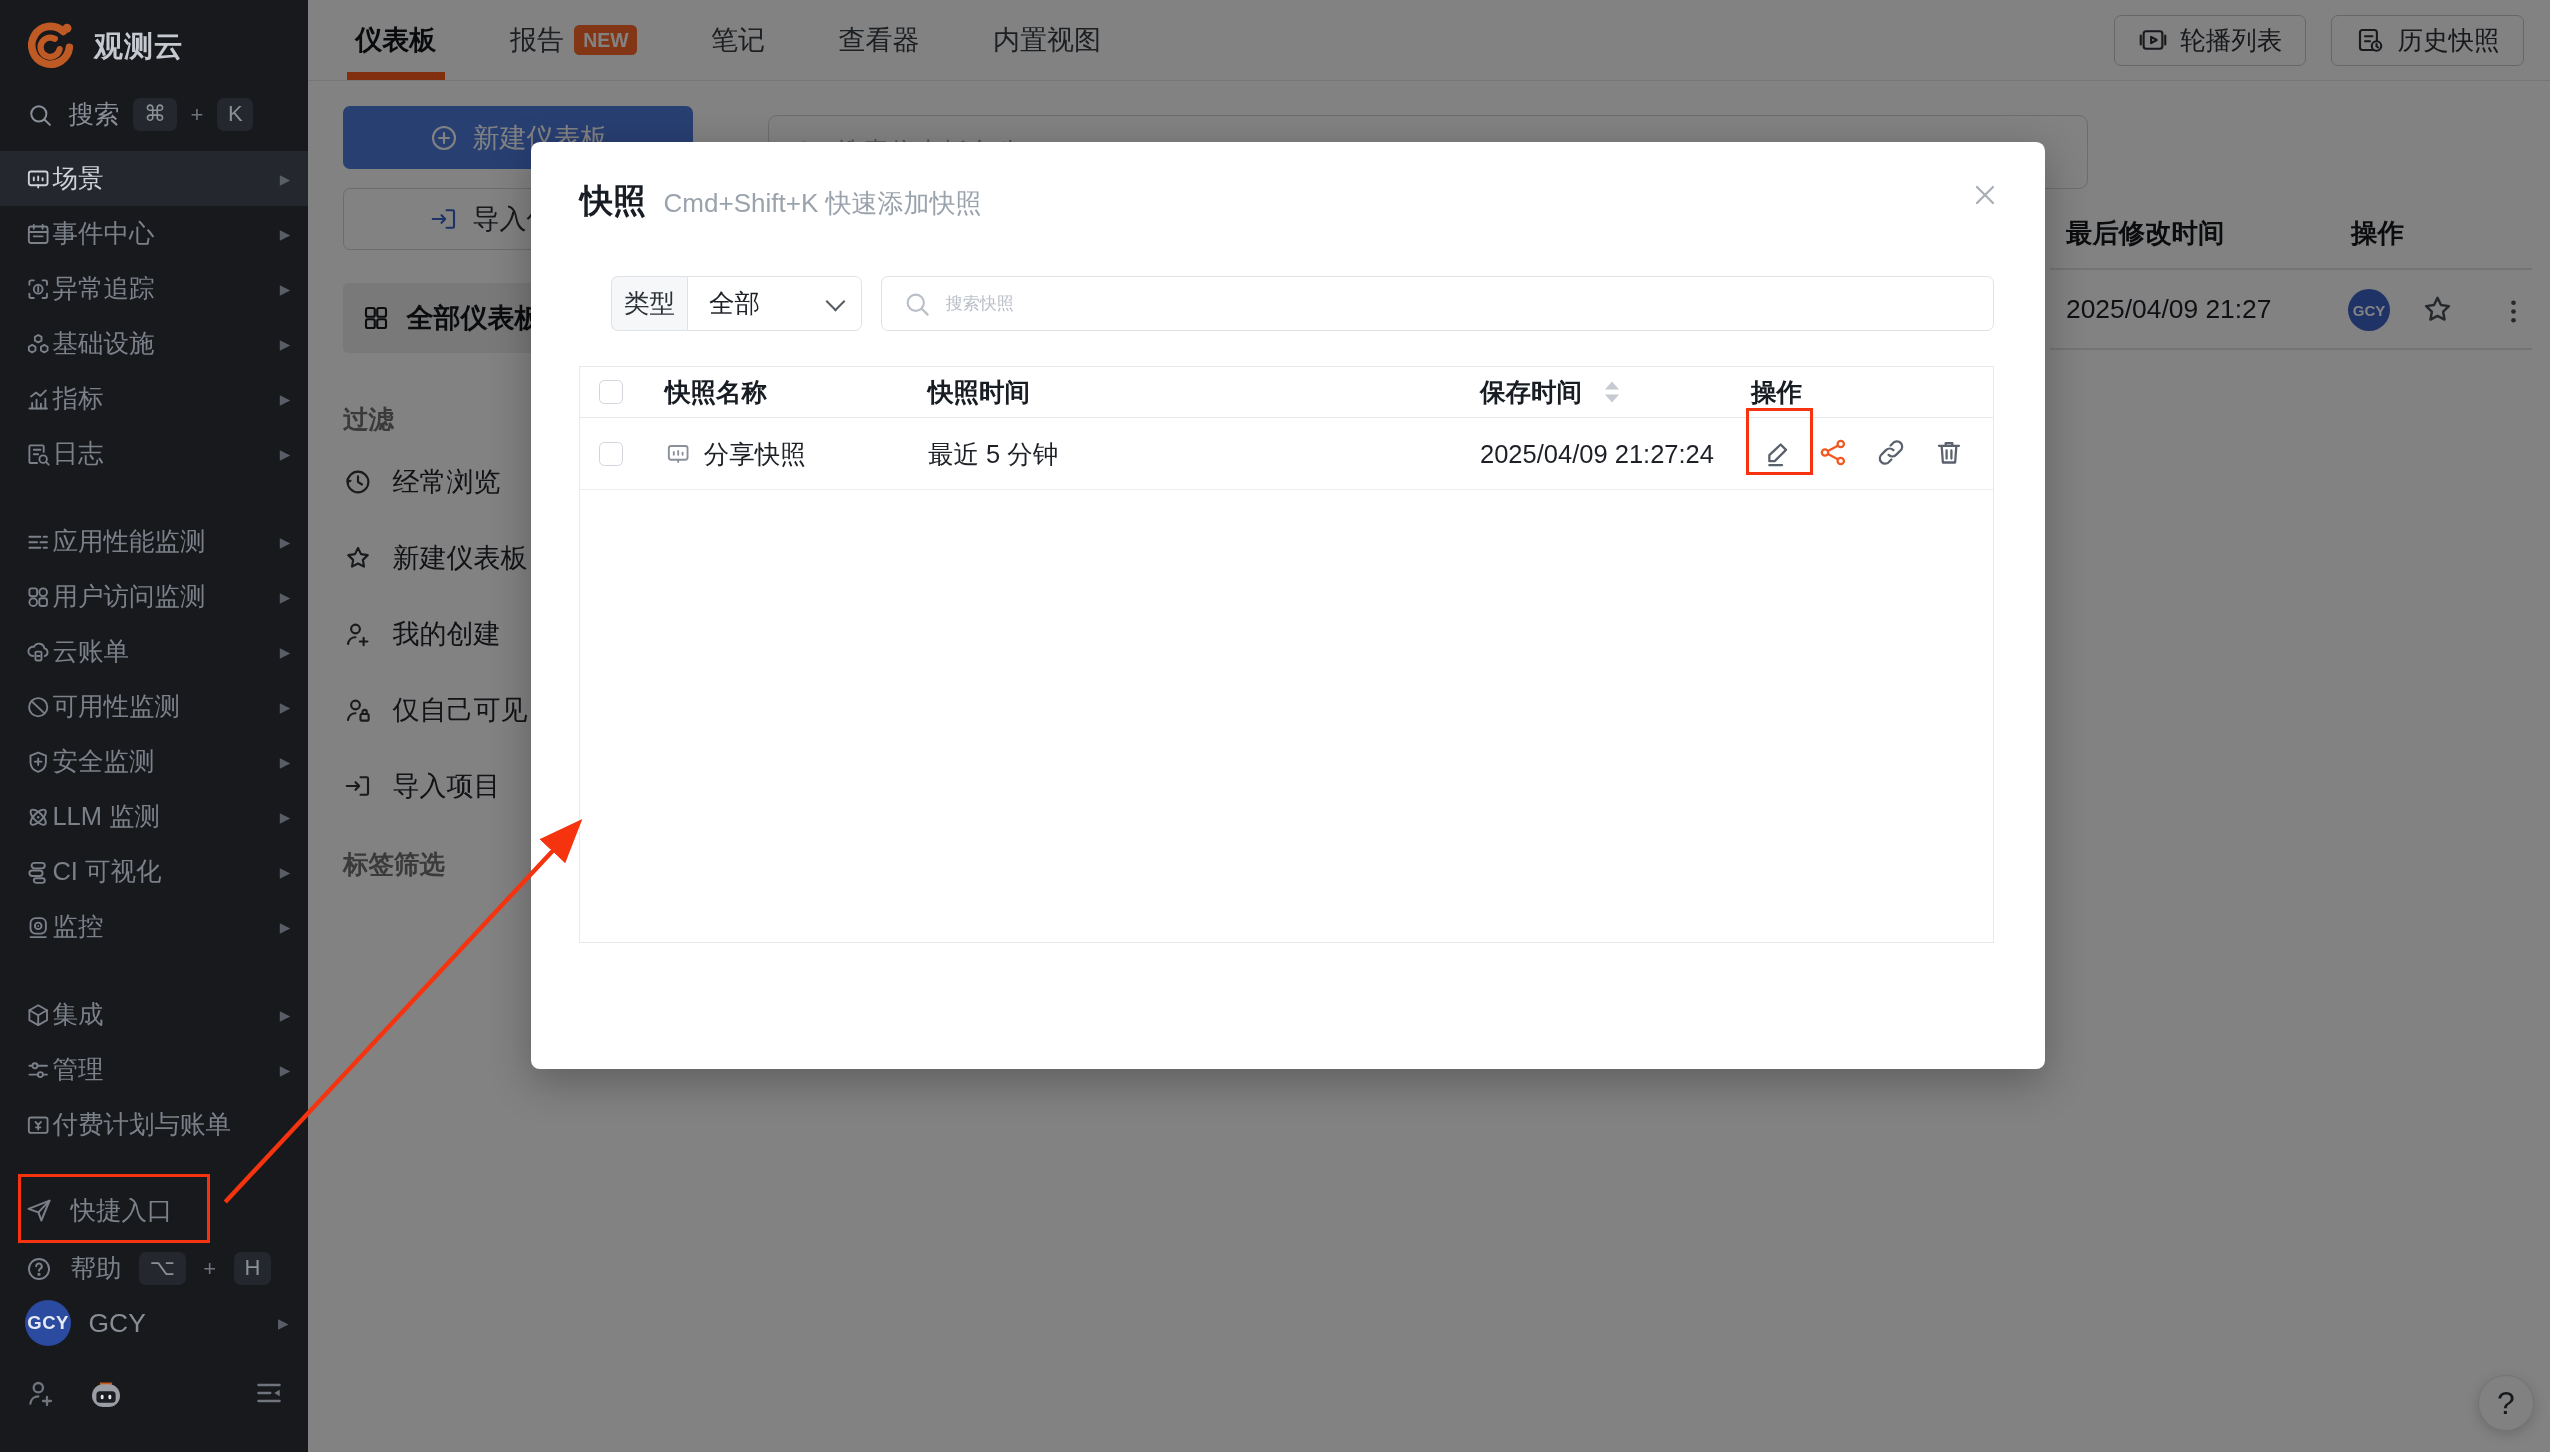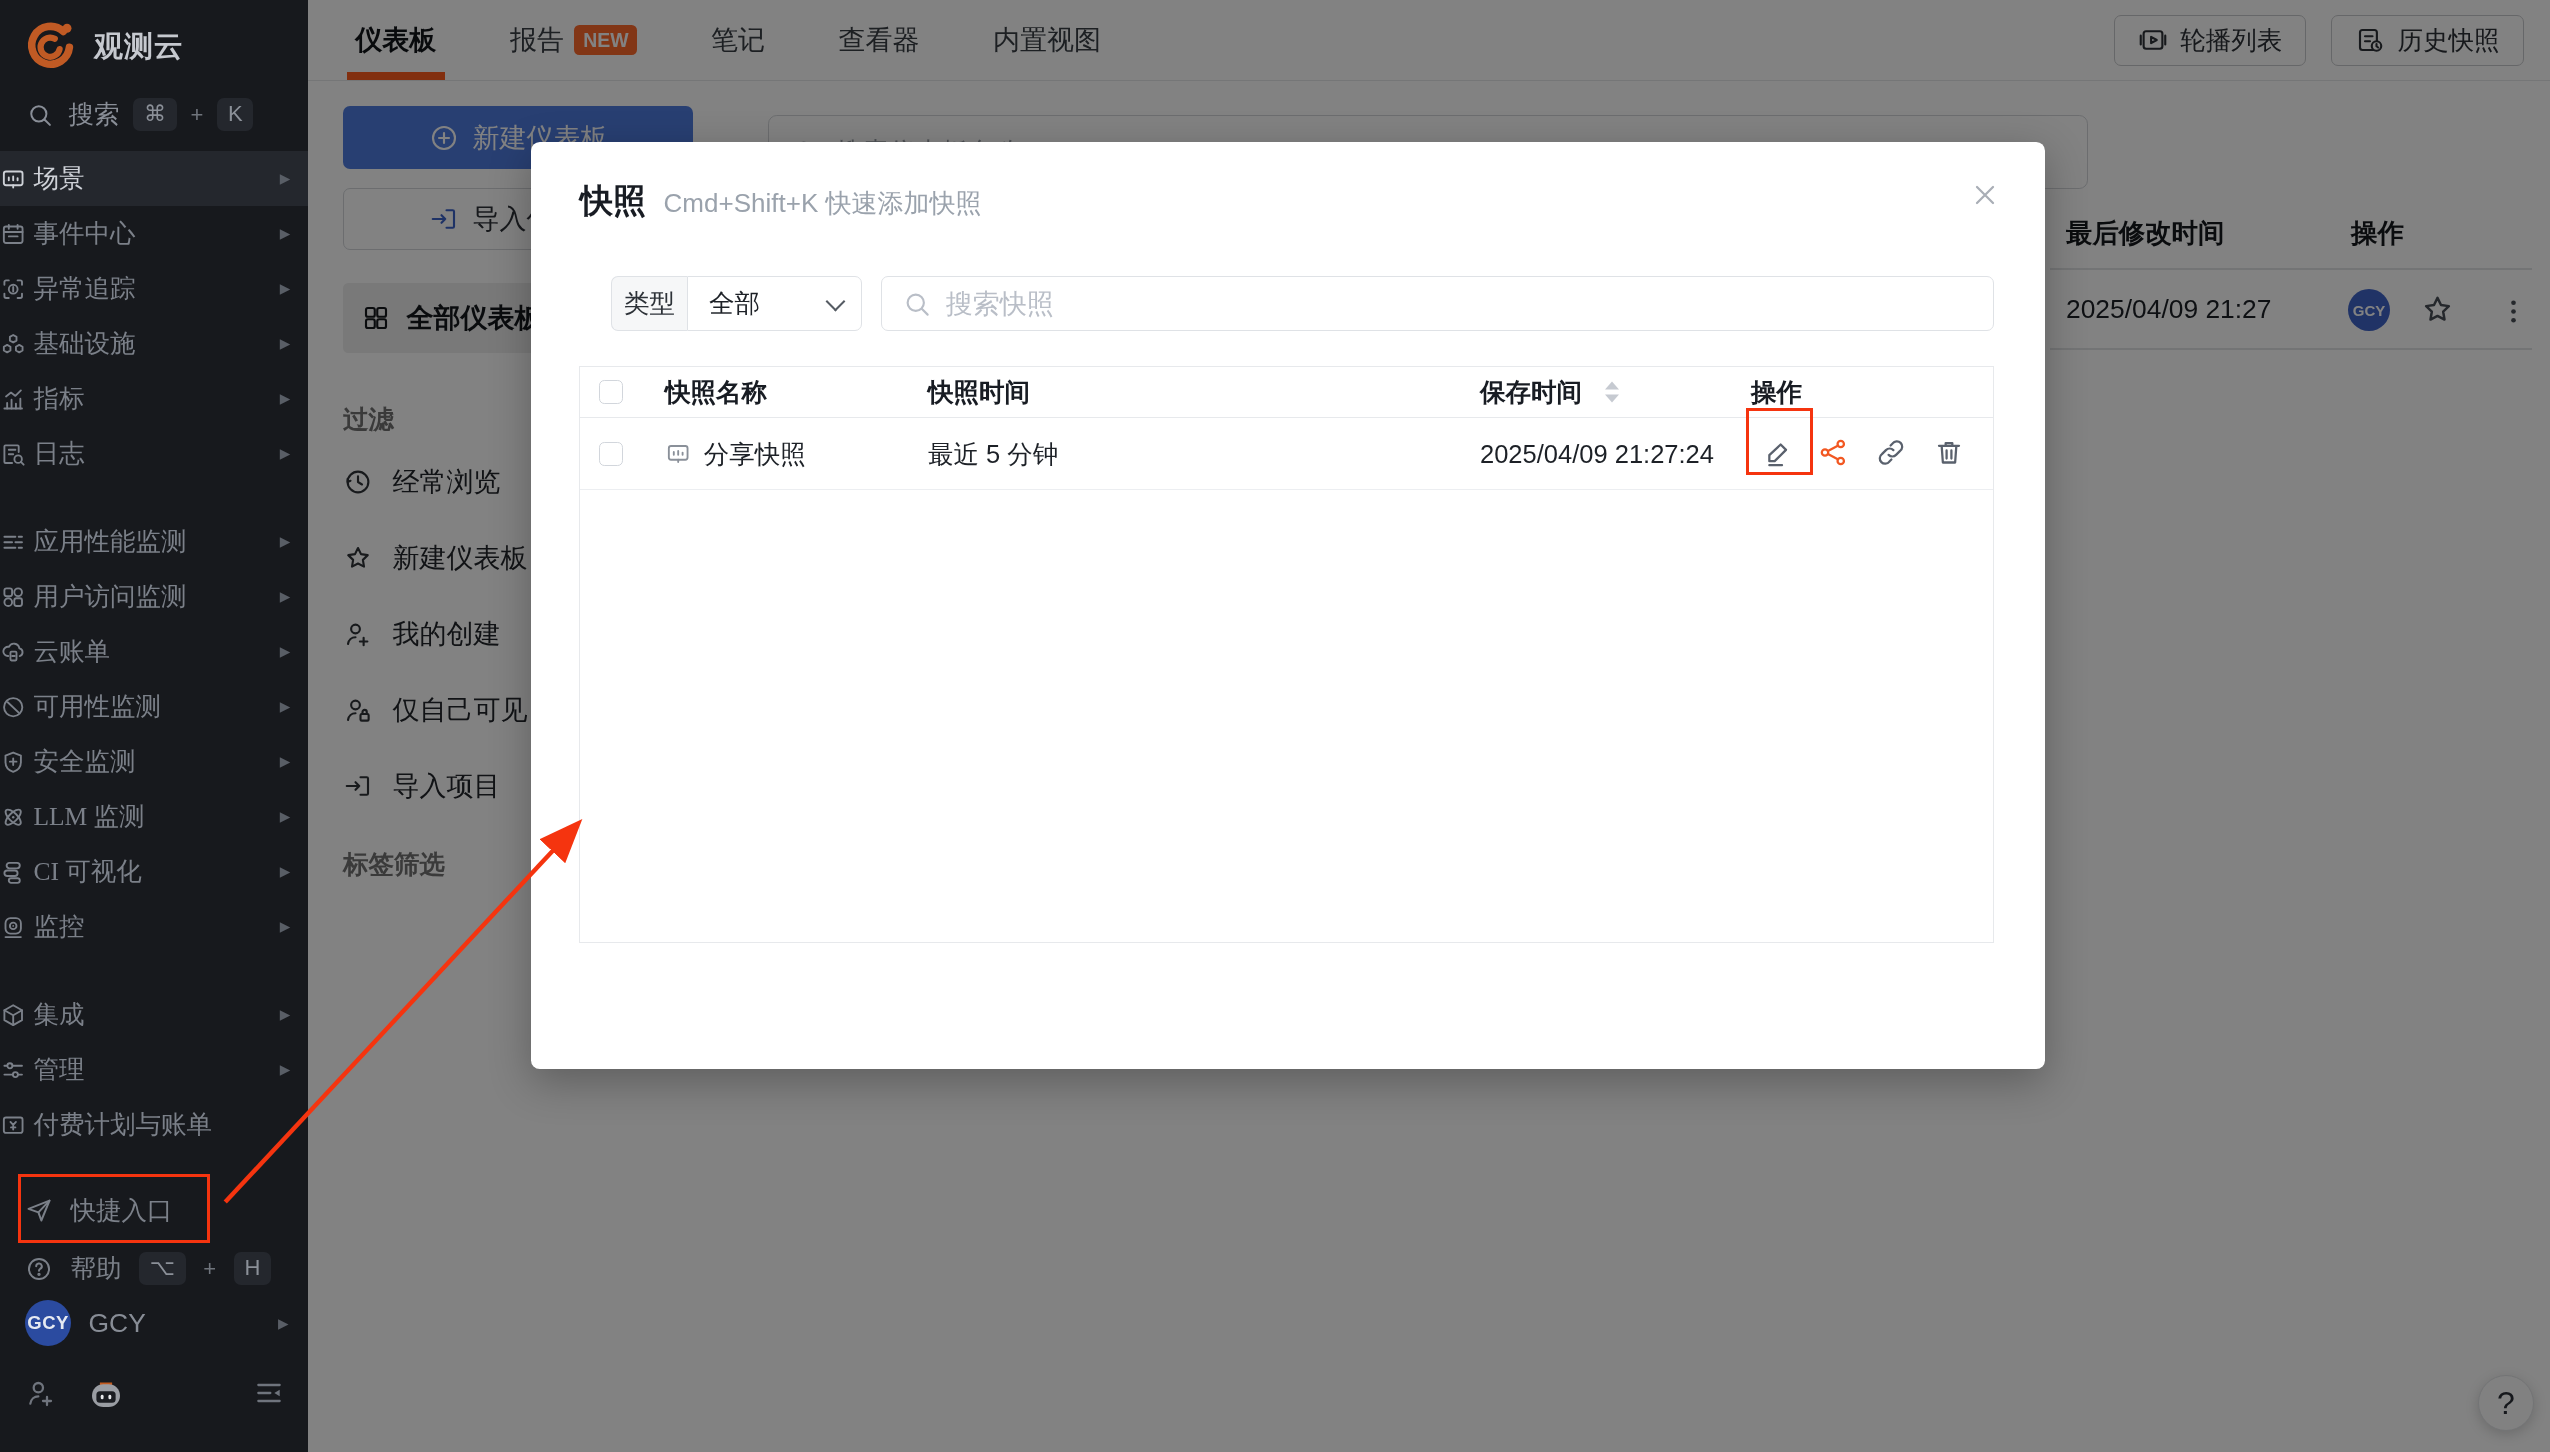--- a/index.html
+++ b/index.html
@@ -8,21 +8,21 @@
   svg.ic{stroke:currentColor;fill:none;stroke-width:1.7;stroke-linecap:round;stroke-linejoin:round;flex:none;}
 
   
   #sidebar{position:absolute;left:0;top:0;width:308px;height:1452px;background:#17191d;color:#7b8089;z-index:30;}
   .logo-row{display:flex;align-items:center;gap:16px;padding:19.4px 0 12.3px 23px;}
   .brand{font-size:29px;font-weight:600;color:#c6c9cf;letter-spacing:0.9px;}
   .srch-row{display:flex;align-items:center;gap:14px;height:56px;padding-left:26.4px;color:#898e97;font-size:25.5px;}
   .kbd{background:#24272d;border-radius:7px;padding:3.5px 10.6px;font-size:22px;color:#8b9098;line-height:1.2;}
   .plus-sep{color:#6f747c;font-size:22px;}
   #side-items{margin-top:8.8px;}
-  .side-item{display:flex;align-items:center;gap:7px;height:55px;font-size:25.5px;color:#7b8089;cursor:pointer;font-family:Liberation Serif, serif;}
+  .side-item{display:flex;align-items:center;gap:1px;height:55px;padding-left:25px;font-size:25.5px;color:#7b8089;cursor:pointer;}
   .side-item .lbl{white-space:nowrap;}
   .side-item .arr{margin-left:auto;margin-right:17.6px;color:#595e66;font-size:21px;}
   .side-item.active{background:#24272d;color:#ced1d7;}
   .side-item.gap{margin-top:33px;}
   .side-abs{position:absolute;left:0;right:0;display:flex;align-items:center;gap:17.6px;padding-left:25px;font-size:25.5px;color:#7b8089;}
   #user-avatar{width:46px;height:46px;border-radius:50%;background:#2b4ba0;color:#e6eaf2;display:flex;align-items:center;justify-content:center;font-size:18.5px;font-weight:700;letter-spacing:0.4px;}
   .uname{color:#888d96;font-size:26.4px;}
 
   
   #content{position:absolute;left:308px;top:0;right:0;bottom:0;background:#fff;}
@@ -63,21 +63,21 @@
     box-shadow:0 12.3px 42px rgba(0,0,0,.28);z-index:40;}
   .m-head{position:absolute;left:49px;top:37px;right:106px;display:flex;align-items:baseline;gap:17.6px;}
   .m-title{font-size:33px;font-weight:700;color:#181c23;}
   .m-sub{font-size:26px;color:#9aa2ac;}
   #m-close{position:absolute;right:44px;top:37px;color:#a9aeb6;cursor:pointer;}
   .m-filter{position:absolute;left:48px;right:51px;top:134px;height:55px;display:flex;}
   .type-group{display:flex;width:283px;flex:none;padding-left:32px;}
   .type-label{width:76px;background:#f6f7f8;border:1.8px solid #dfe2e6;border-right:none;border-radius:7px 0 0 7px;display:flex;align-items:center;justify-content:center;font-size:25.5px;color:#2d3238;}
   .type-select{flex:1;border:1.8px solid #dfe2e6;border-radius:0 7px 7px 0;display:flex;align-items:center;padding:0 21px;font-size:25.5px;color:#1d2127;background:#fff;cursor:pointer;}
   .chev{margin-left:auto;width:14px;height:14px;border-right:2.2px solid #555b63;border-bottom:2.2px solid #555b63;transform:rotate(45deg) translateY(-3.5px);}
-  .m-search{margin-left:19.4px;flex:1;border:1.8px solid #dfe2e6;border-radius:7px;display:flex;align-items:center;gap:14px;padding:0 19.4px;color:#b9bec7;font-size:27px;}
+  .m-search{margin-left:19.4px;flex:1;border:1.8px solid #dfe2e6;border-radius:7px;display:flex;align-items:center;gap:14px;padding:0 19.4px;color:#b9bec7;font-size:17px;}
   .m-table{position:absolute;left:48px;right:51px;top:224px;height:577px;border:1.8px solid #e7e9ec;}
   .t-headrow{position:relative;height:51px;border-bottom:1.8px solid #e7e9ec;}
   .t-row{position:relative;height:72px;border-bottom:1.8px solid #eceef1;}
   .t-cell{position:absolute;top:50%;transform:translateY(-50%);font-size:25.5px;color:#1d2127;white-space:nowrap;display:flex;align-items:center;gap:12.3px;}
   .t-head{font-weight:700;color:#181c23;}
   .cbx{position:absolute;left:19.4px;top:50%;transform:translateY(-50%);width:24px;height:24px;border:1.8px solid #d2d6dc;border-radius:5.3px;background:#fff;cursor:pointer;}
   .sorts{display:inline-flex;flex-direction:column;gap:4.4px;margin-left:10.6px;}
   .sorts i{width:0;height:0;border-left:7px solid transparent;border-right:7px solid transparent;display:block;}
   .s-up{border-bottom:8px solid #c6cad1;}
   .s-dn{border-top:8px solid #c6cad1;}

